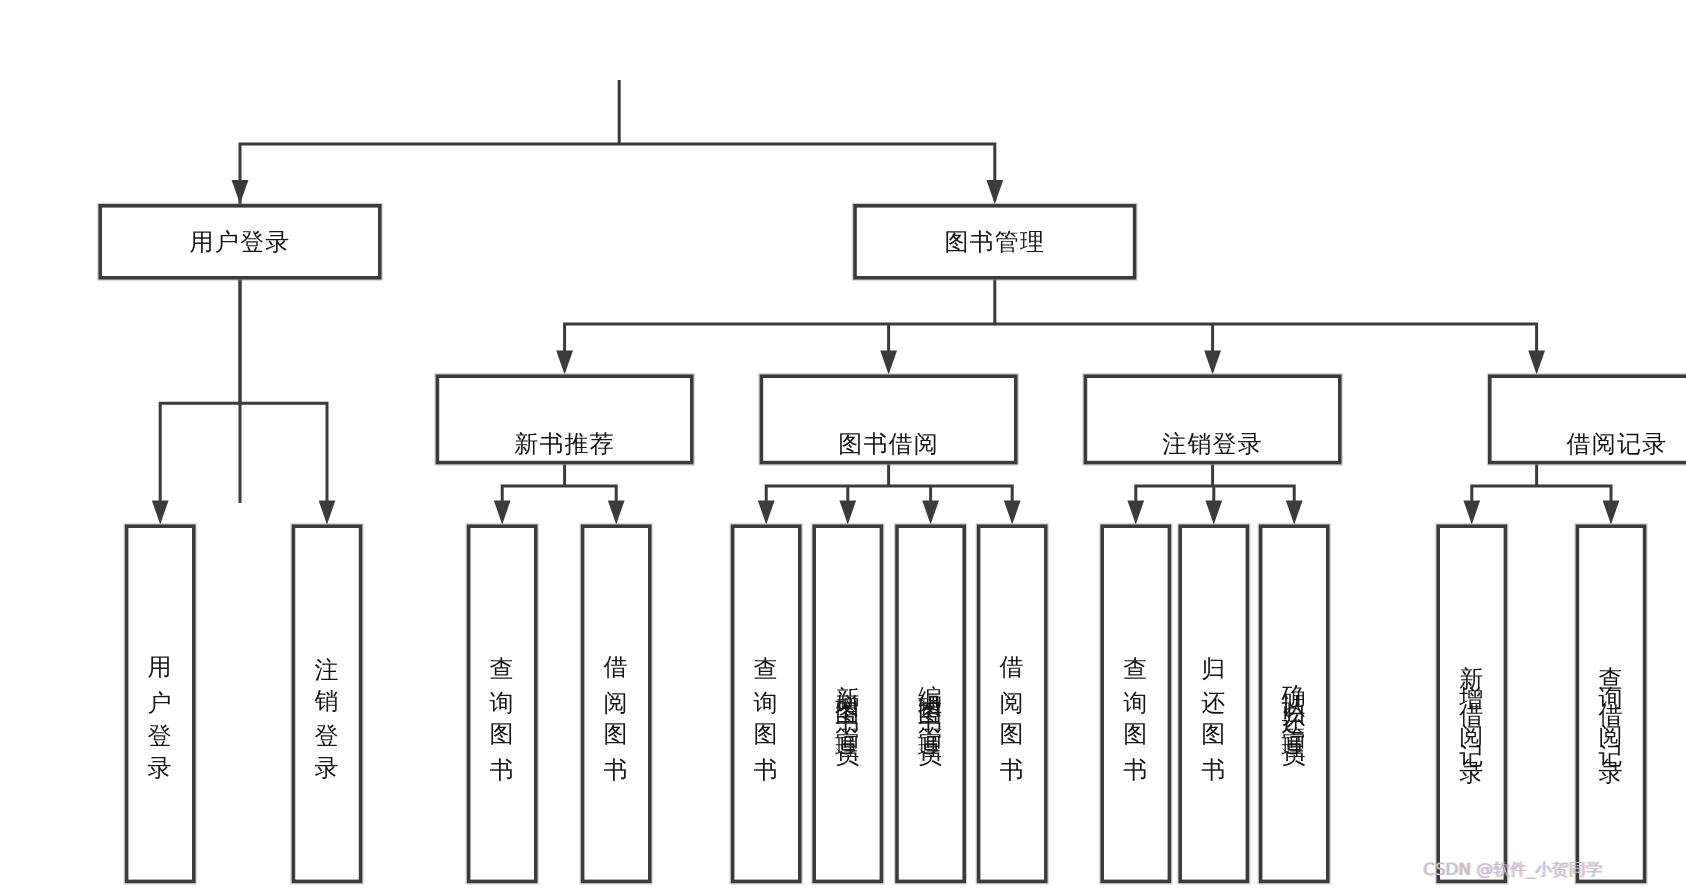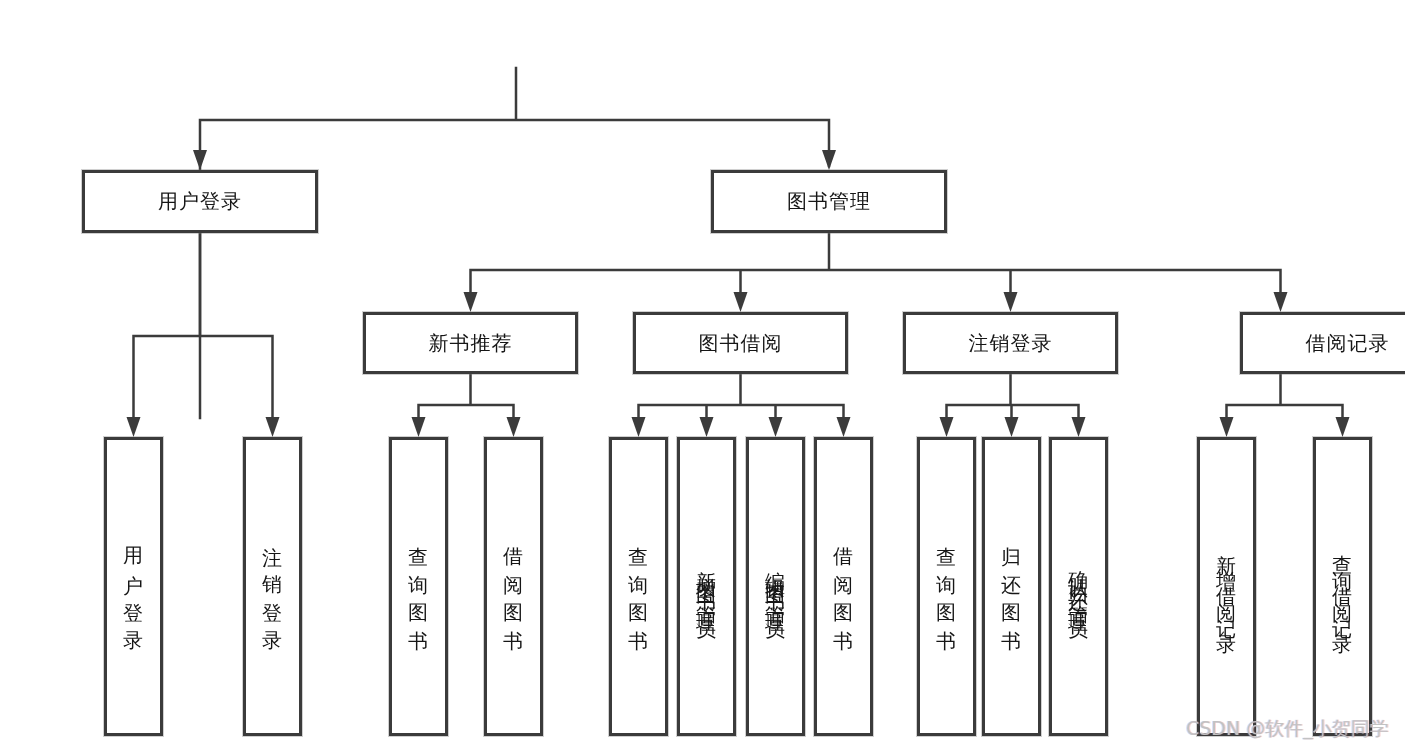--- a/index.html
+++ b/index.html
@@ -44,44 +44,45 @@
     letter-spacing: 1px;
   }
   .lvl1-box {
     top: 170px;
     width: 236px; height: 63px;
     font-size: 20px;
     letter-spacing: 1px;
   }
   .lvl2-box {
     top: 312px;
-    width: 215px; height: 62px;
+    width: 215px; height: 75px;
     font-size: 20px;
     letter-spacing: 1px;
+    align-items: flex-end;
   }
   .leaf-box {
     top: 437px;
     width: 59px; height: 299px;
     font-size: 20px;
   }
   .vtext {
     writing-mode: vertical-rl;
     text-orientation: mixed;
     line-height: 1;
     white-space: nowrap;
   }
   .ls4   { letter-spacing: 28px; }
   .ls6   { letter-spacing: 16px; }
   .lslong{ letter-spacing: 7px;  }
   .watermark {
     position: absolute;
     left: 1186px;
     top: 716px;
     width: 215px;
-    font-size: 19px;
+    font-size: 14px;
     color: #c2c2c2;
     text-shadow: 1px 0 0 rgba(230,140,140,0.35), -1px 0 0 rgba(140,160,230,0.35);
     white-space: nowrap;
   }
 </style>
 </head>
 <body>
 
 <div id="stage">
 

